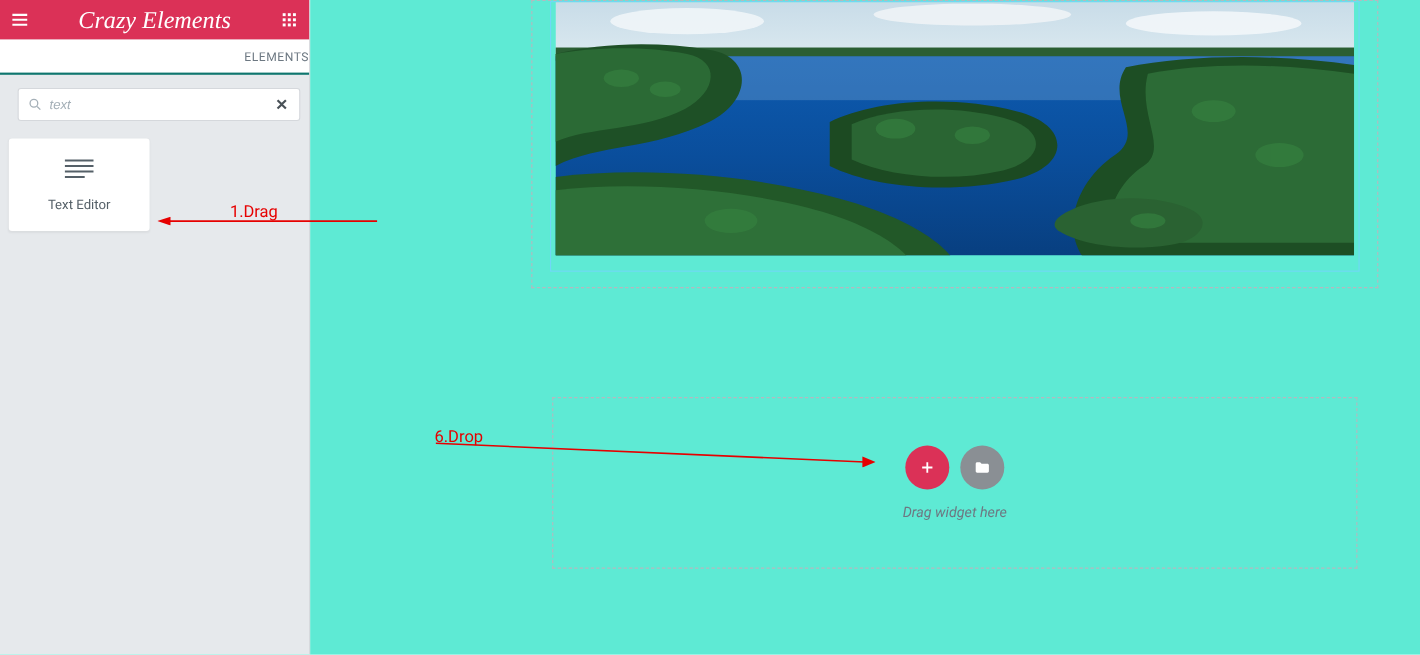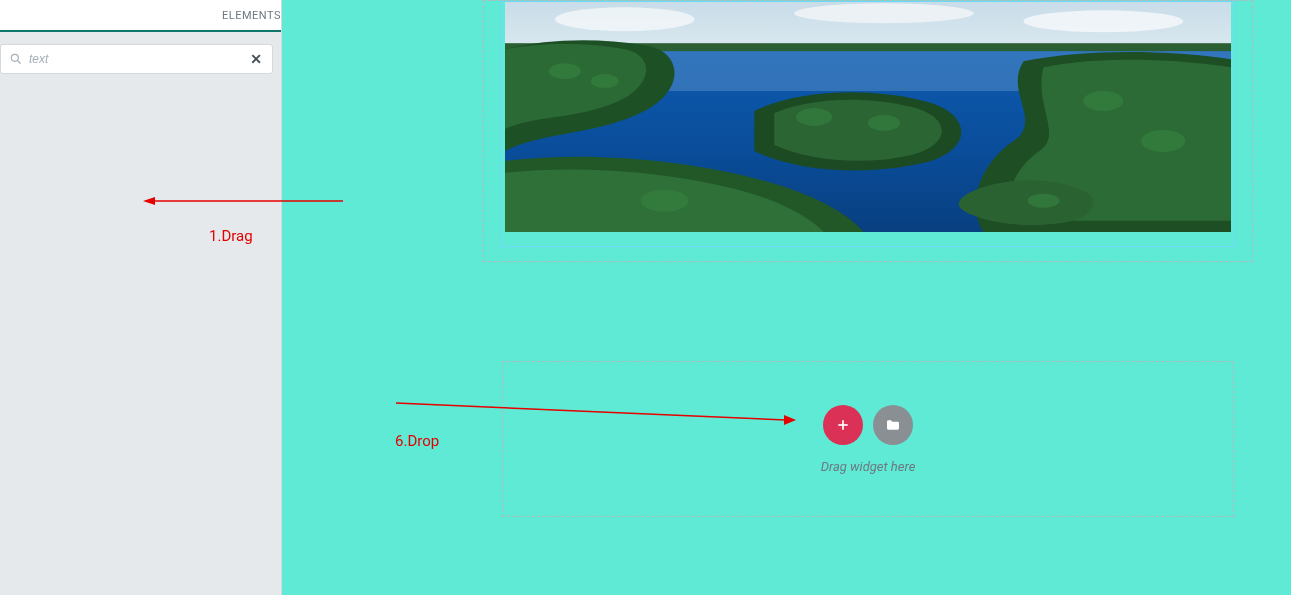--- a/index.html
+++ b/index.html
@@ -64,21 +64,21 @@
       justify-content: flex-end;
       border-bottom: 2px solid #0f766e;
     }
     .tab {
       font-size: 11px;
       letter-spacing: 0.5px;
       color: #6d7882;
       text-transform: uppercase;
     }
     .search-wrap {
-      padding: 12px 8px 8px 0;
+      padding: 12px 8px 8px 16px;
     }
     .search-box {
       position: relative;
       background: #fff;
       border: 1px solid #d5d8dc;
       border-radius: 3px;
       height: 30px;
       display: flex;
       align-items: center;
       padding: 0 8px;
@@ -215,21 +215,20 @@
       font-size: 13px;
       font-style: italic;
       color: #6d7882;
     }
     
     .annot {
       position: absolute;
       pointer-events: none;
       color: #e60000;
       font-size: 15px;
-      margin-top: 44px;
     }
     .annot-drag {
       left: 209px;
       top: 183px;
     }
     .arrow1 {
       position: absolute;
       left: 143px;
       top: 197px;
       width: 200px;
@@ -246,33 +245,69 @@
       top: 393px;
       width: 400px;
       height: 32px;
       pointer-events: none;
     }
   </style>
 </head>
 <body>
 
 <div class="sidebar">
+  <div class="sidebar-header">
+    <div class="hamburger">
+      <svg viewBox="0 0 24 24" fill="none" stroke="#fff" stroke-width="2.5">
+        <line x1="3" y1="6" x2="21" y2="6"></line>
+          <line x1="3" y1="12" x2="21" y2="12"></line>
+          <line x1="3" y1="18" x2="21" y2="18"></line>
+      </svg>
+    </div>
+    <div class="brand">Crazy Elements</div>
+    <div class="grid-btn">
+      <svg viewBox="0 0 24 24" fill="#fff">
+        <rect x="3" y="3" width="4" height="4"></rect>
+          <rect x="10" y="3" width="4" height="4"></rect>
+          <rect x="17" y="3" width="4" height="4"></rect>
+        <rect x="3" y="10" width="4" height="4"></rect>
+          <rect x="10" y="10" width="4" height="4"></rect>
+          <rect x="17" y="10" width="4" height="4"></rect>
+        <rect x="3" y="17" width="4" height="4"></rect>
+          <rect x="10" y="17" width="4" height="4"></rect>
+          <rect x="17" y="17" width="4" height="4"></rect>
+      </svg>
+    </div>
+  </div>
   <div class="tabs">
     <span class="tab">ELEMENTS</span>
   </div>
   <div class="search-wrap">
     <div class="search-box">
       <span class="search-icon">
         <svg viewBox="0 0 24 24" fill="none" stroke="currentColor" stroke-width="2">
           <circle cx="10" cy="10" r="6"></circle>
             <line x1="15" y1="15" x2="20" y2="20"></line>
         </svg>
       </span>
       <input type="text" value="text" style="">
       <span class="clear-x">✕</span>
+    </div>
+  </div>
+  <div class="widget-list">
+    <div class="widget">
+      <span class="widget-icon">
+        <svg viewBox="0 0 30 24" fill="none" stroke="currentColor" stroke-width="1.8">
+          <line x1="2" y1="3" x2="28" y2="3"></line>
+            <line x1="2" y1="8" x2="28" y2="8"></line>
+          <line x1="2" y1="13" x2="28" y2="13"></line>
+            <line x1="2" y1="18" x2="20" y2="18"></line>
+        </svg>
+      </span>
+      <span class="widget-label">Text Editor</span>
     </div>
   </div>
 </div>
 
 <div class="collapse-toggle">
   <span>‹</span>
 </div>
 
 <div class="canvas">
 

